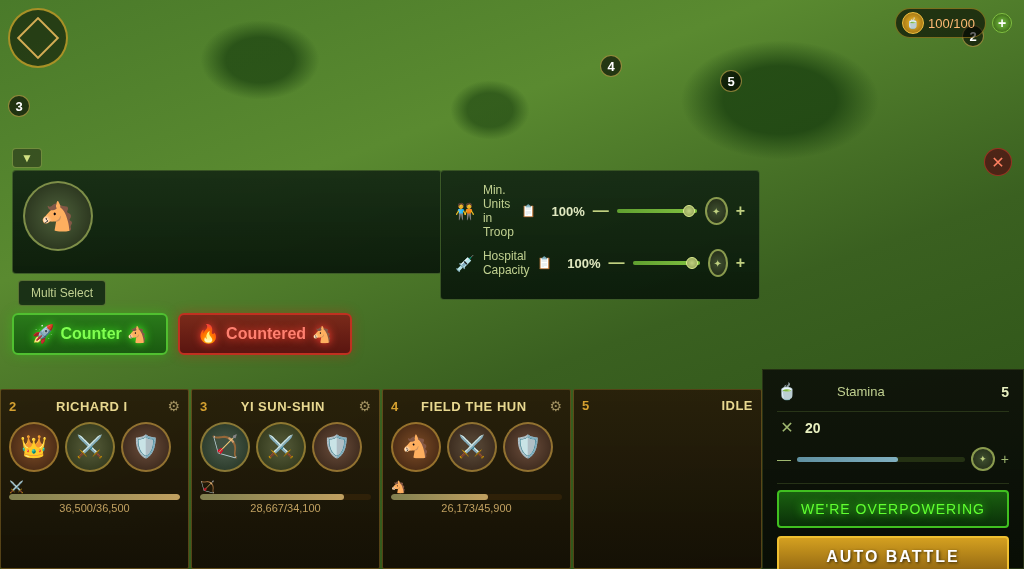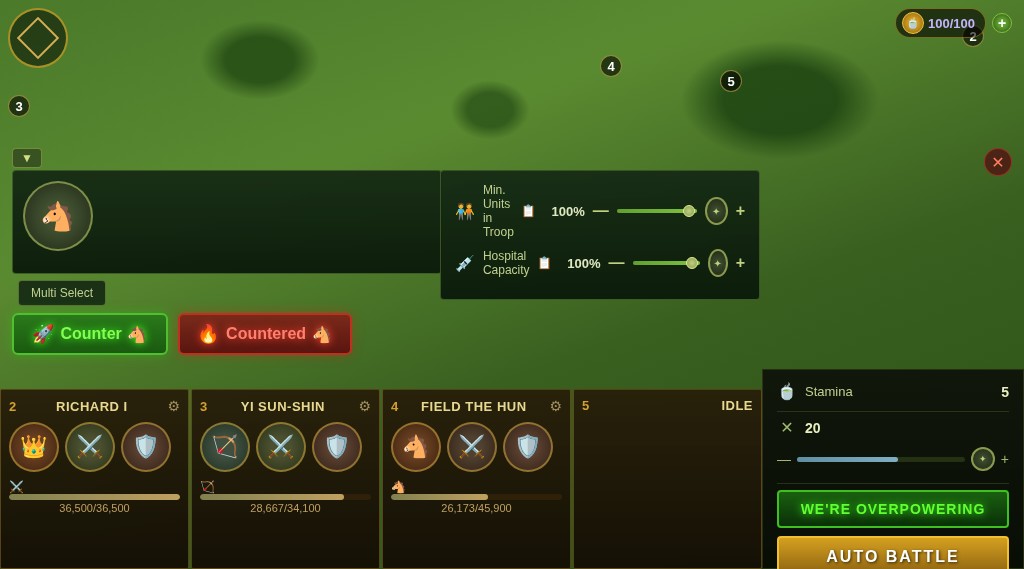--- a/index.html
+++ b/index.html
@@ -57,23 +57,23 @@
       border-radius: 50%;
       border: 1px solid #f0c040;
       display: flex;
       align-items: center;
       justify-content: center;
       font-size: 11px;
       color: #fff;
     }
 
     .resource-text {
-      color: #c4b5fd;
+      color: #fdba74;
       font-size: 13px;
-      font-weight: bold;
+      font-weight: normal;
     }
 
     .resource-add {
       width: 20px;
       height: 20px;
       background: radial-gradient(circle, #60a030 30%, #305010 100%);
       border-radius: 50%;
       border: 1px solid #80c040;
       display: flex;
       align-items: center;
@@ -484,20 +484,21 @@
       font-size: 16px;
       color: #a0b870;
       width: 20px;
       text-align: center;
     }
 
     .stat-label {
       color: #c0d090;
       font-size: 13px;
       flex: 1;
+      margin-left: 32px;
     }
 
     .stat-value {
       color: #e8f0c0;
       font-size: 14px;
       font-weight: bold;
     }
 
     .attack-slider-row {
       display: flex;
@@ -525,21 +526,21 @@
       border: 2px solid #40c020;
       border-radius: 4px;
       padding: 8px 16px;
       text-align: center;
       margin-bottom: 8px;
     }
 
     .overpowering-text {
       color: #60ff30;
       font-size: 14px;
-      font-weight: bold;
+      font-weight: normal;
       letter-spacing: 1px;
       text-shadow: 0 0 10px #40ff20;
       margin-top: 12px;
     }
 
     .auto-battle-btn {
       background: linear-gradient(180deg, #d4a020, #8a6010);
       border: 2px solid #f0c030;
       border-radius: 4px;
       padding: 10px;

